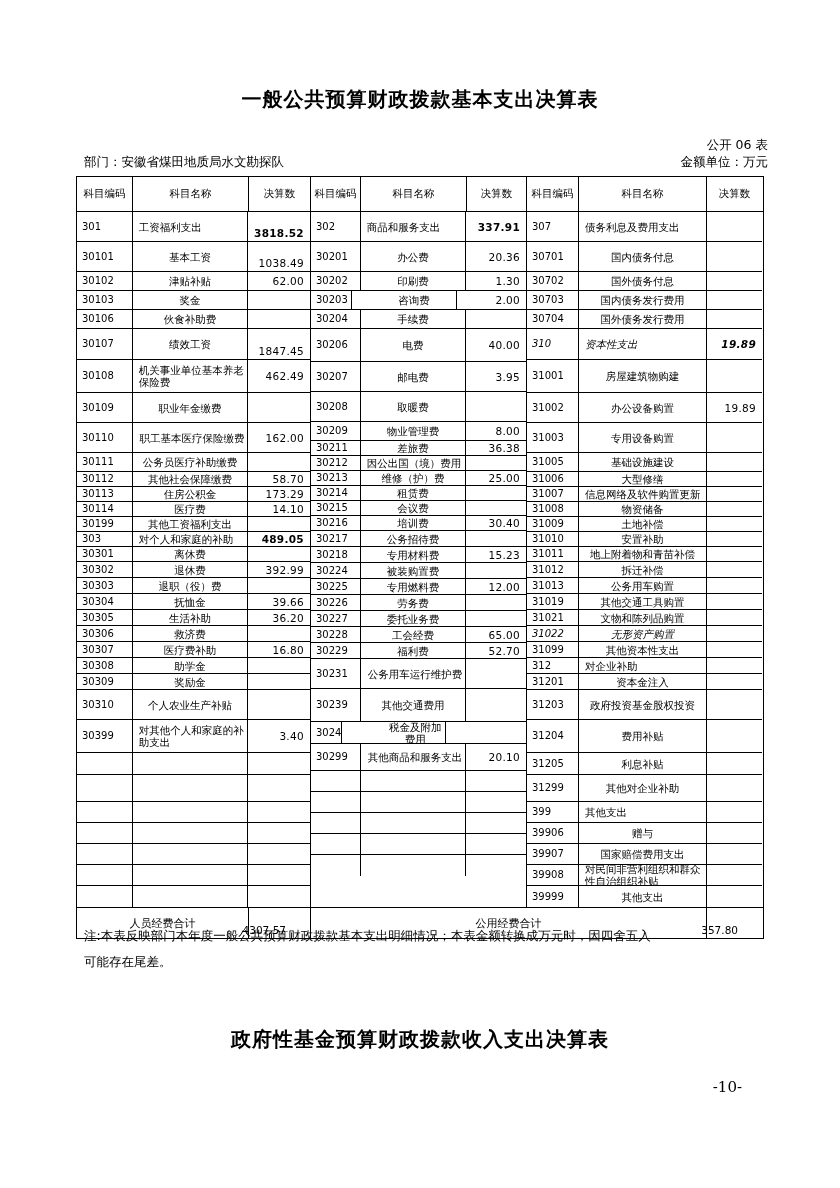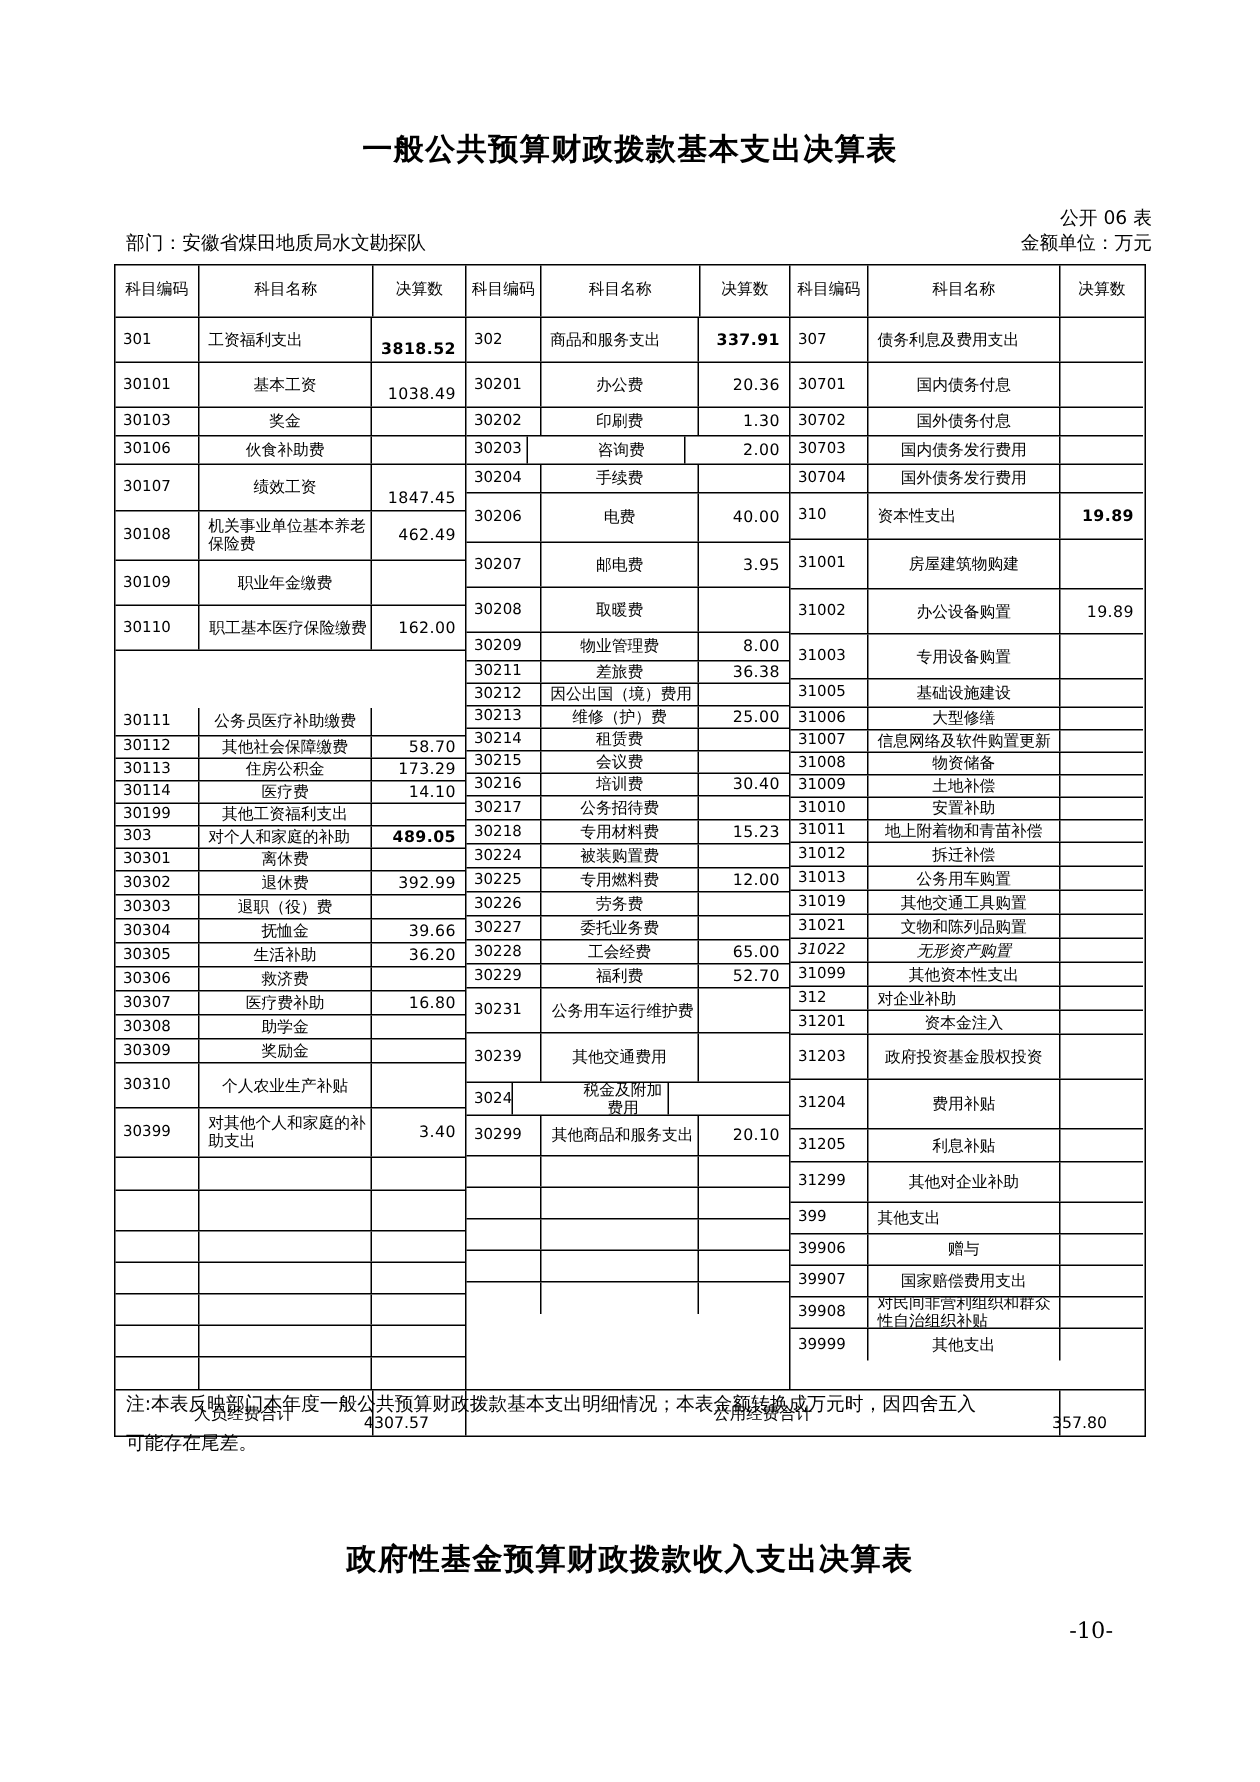--- a/index.html
+++ b/index.html
@@ -235,20 +235,25 @@
             <div class="cell c-code">301</div>
             <div class="cell c-name lvl1">工资福利支出</div>
             <div class="cell c-num bold lowpos">3818.52</div>
           </div>
           <div class="row" style="height: 30px; min-height: 30px;">
             <div class="cell c-code">30101</div>
             <div class="cell c-name">基本工资</div>
             <div class="cell c-num lowpos">1038.49</div>
           </div>
           <div class="row" style="height: 19px; min-height: 19px;">
+            <div class="cell c-code">30102</div>
+            <div class="cell c-name">津贴补贴</div>
+            <div class="cell c-num">62.00</div>
+          </div>
+          <div class="row" style="height: 19px; min-height: 19px;">
             <div class="cell c-code">30103</div>
             <div class="cell c-name">奖金</div>
             <div class="cell c-num"></div>
           </div>
           <div class="row" style="height: 19px; min-height: 19px;">
             <div class="cell c-code">30106</div>
             <div class="cell c-name">伙食补助费</div>
             <div class="cell c-num"></div>
           </div>
           <div class="row" style="height: 31px; min-height: 31px;">
@@ -264,21 +269,21 @@
           <div class="row" style="height: 30px; min-height: 30px;">
             <div class="cell c-code">30109</div>
             <div class="cell c-name">职业年金缴费</div>
             <div class="cell c-num"></div>
           </div>
           <div class="row" style="height: 30px; min-height: 30px;">
             <div class="cell c-code">30110</div>
             <div class="cell c-name wrapped">职工基本医疗保险缴费</div>
             <div class="cell c-num">162.00</div>
           </div>
-          <div class="row" style="height: 19px; min-height: 19px; margin-top: 38px;">
+          <div class="row" style="height: 19px; min-height: 19px;">
             <div class="cell c-code">30111</div>
             <div class="cell c-name">公务员医疗补助缴费</div>
             <div class="cell c-num"></div>
           </div>
           <div class="row" style="height: 15px; min-height: 15px;">
             <div class="cell c-code">30112</div>
             <div class="cell c-name">其他社会保障缴费</div>
             <div class="cell c-num">58.70</div>
           </div>
           <div class="row" style="height: 15px; min-height: 15px;">
@@ -573,21 +578,21 @@
           <div class="row" style="height: 19px; min-height: 19px;">
             <div class="cell c-code">30703</div>
             <div class="cell c-name">国内债务发行费用</div>
             <div class="cell c-num"></div>
           </div>
           <div class="row" style="height: 19px; min-height: 19px;">
             <div class="cell c-code">30704</div>
             <div class="cell c-name">国外债务发行费用</div>
             <div class="cell c-num"></div>
           </div>
-          <div class="row" style="height: 31px; min-height: 31px;">
+          <div class="row" style="height: 31px; min-height: 31px; font-style: italic;">
             <div class="cell c-code">310</div>
             <div class="cell c-name lvl1">资本性支出</div>
             <div class="cell c-num bold">19.89</div>
           </div>
           <div class="row" style="height: 33px; min-height: 33px;">
             <div class="cell c-code">31001</div>
             <div class="cell c-name">房屋建筑物购建</div>
             <div class="cell c-num"></div>
           </div>
           <div class="row" style="height: 30px; min-height: 30px;">

